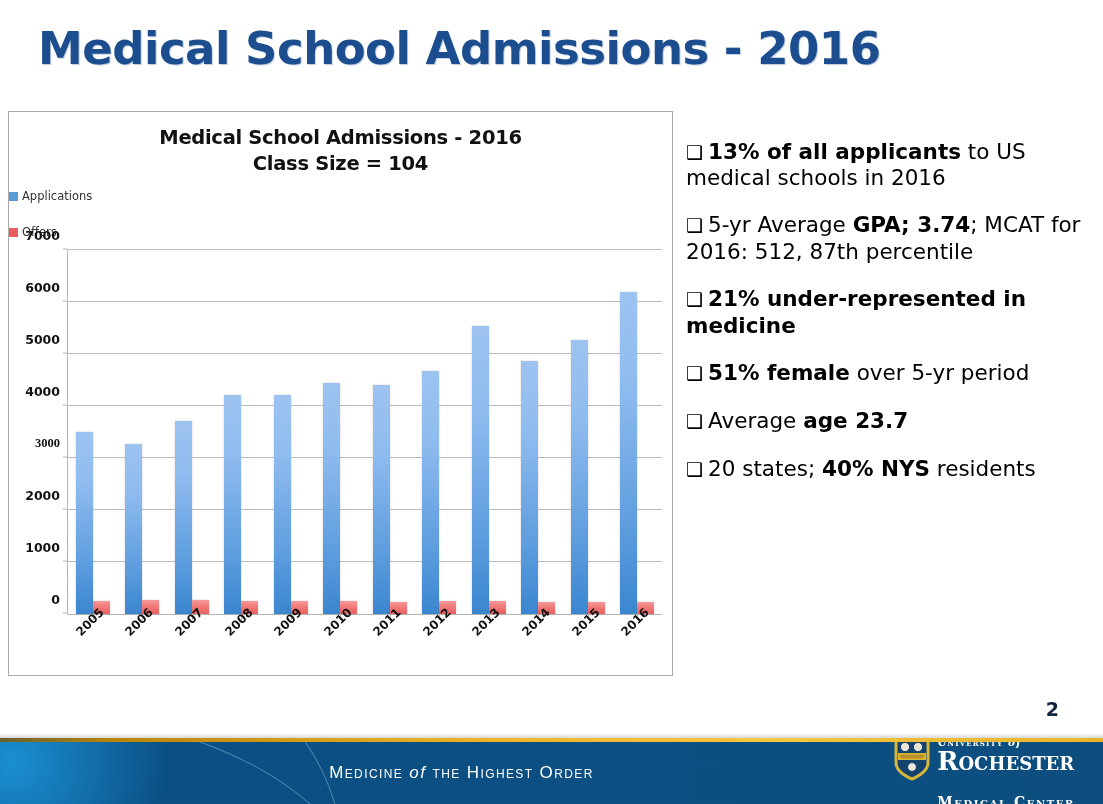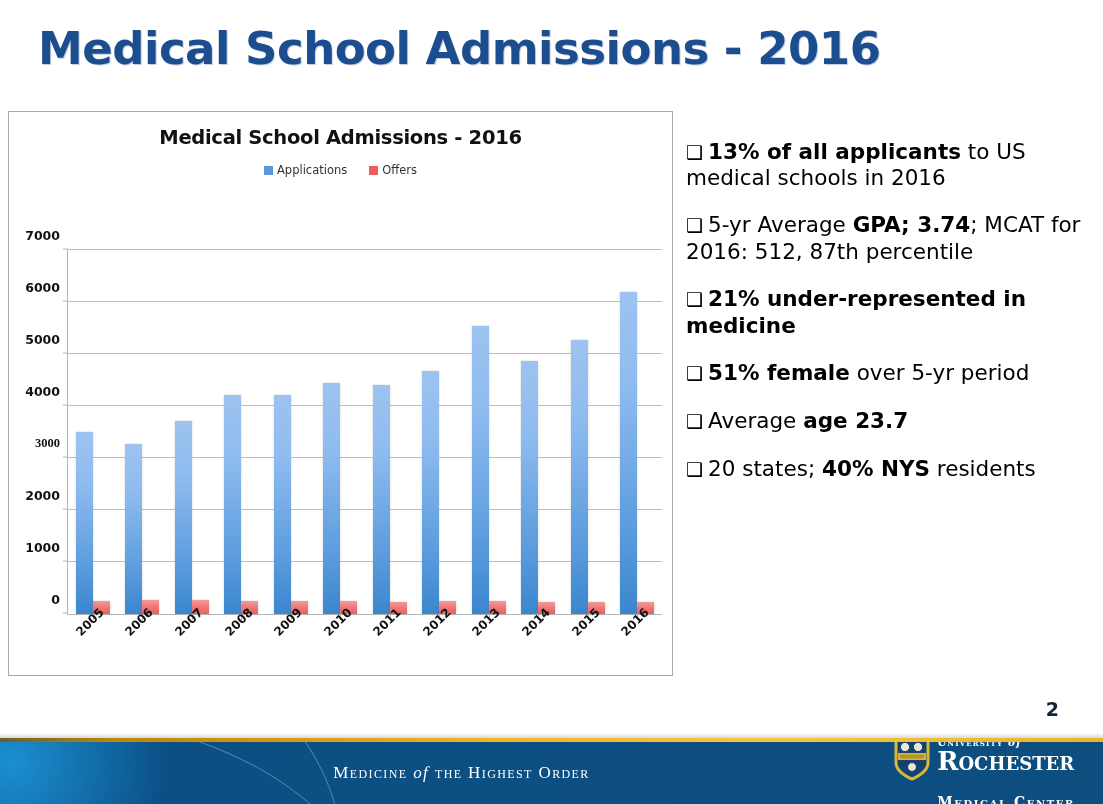--- a/index.html
+++ b/index.html
@@ -46,20 +46,21 @@
   }
   #chart-title .line2{display:block;}
 
   #chart-legend{
     display:flex;
     justify-content:center;
     gap:22px;
     margin-top:12px;
     font-size:11.5px;
     color:#333;
+    flex-direction:column;
   }
   .legend-entry{display:flex;align-items:center;gap:4px;}
   .legend-swatch{width:9px;height:9px;display:inline-block;}
 
   
   #plot-wrap{
     position:absolute;
     left:0; top:128px;
     width:665px; height:437px;
   }
@@ -190,21 +191,21 @@
     position:absolute;
     border-radius:50%;
     border:1px solid rgba(160,200,230,.45);
   }
   #footer-tagline{
     position:absolute;
     left:0;right:0;top:50%;
     transform:translateY(-50%);
     text-align:center;
     color:#ffffff;
-    font-family:Liberation Serif, serif;
+    font-family:Liberation Sans, sans-serif;
     font-size:17px;
     letter-spacing:1.4px;
     font-variant:small-caps;
     padding-right:180px;
   }
   #footer-tagline .of{font-style:italic;text-transform:lowercase;font-variant:normal;}
 
   
   #logo{
     position:absolute;
@@ -237,20 +238,21 @@
 </style>
 </head>
 <body>
 
 <div id="slide-title">Medical School Admissions - 2016</div>
 
 <div id="chart-panel">
 
   <div id="chart-title">
     <span>Medical School Admissions - 2016</span>
+    <span class="line2">Class Size = 104</span>
   </div>
 
   <div id="chart-legend">
     <div class="legend-entry">
       <span class="legend-swatch" style="background: rgb(91, 155, 213);"></span>
       <span>Applications</span>
     </div>
     <div class="legend-entry">
       <span class="legend-swatch" style="background: rgb(237, 92, 92);"></span>
       <span>Offers</span>

